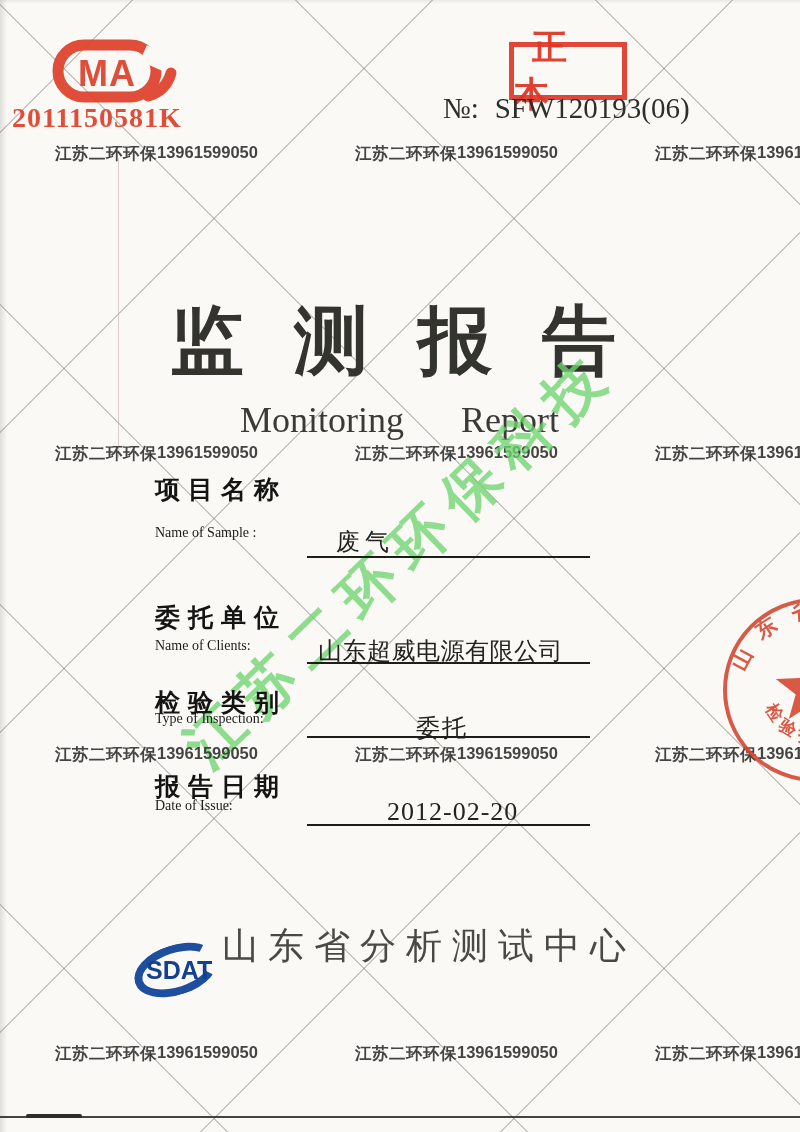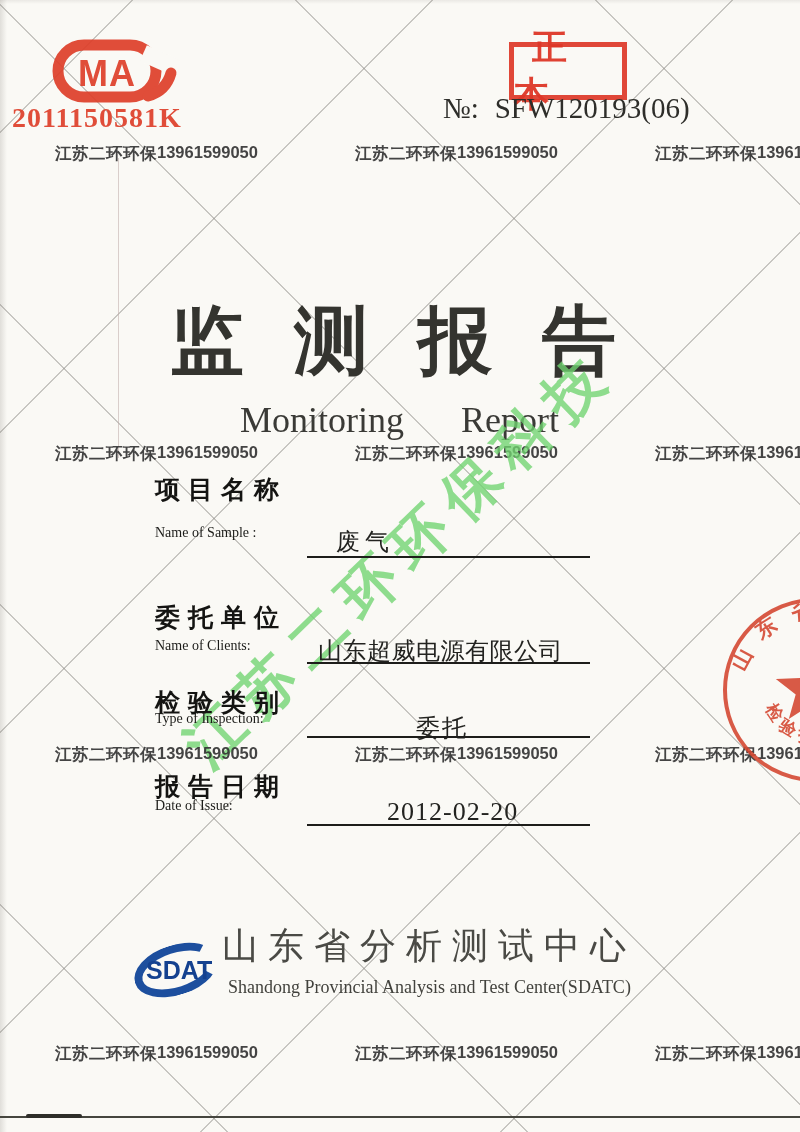--- a/index.html
+++ b/index.html
@@ -173,21 +173,20 @@
         </text>
       </g>
     </g>
   </svg>
 
   <div class="sdat">
     <div class="ring"></div>
     <div class="txt">SDAT</div>
   </div>
   <div class="org-cn">山东省分析测试中心</div>
-  <div class="org-en">Shandong Provincial Analysis and Test Center(SDATC)</div>
 
   <div class="wm-row" style="top:1043px;">
     <span class="wm-g" style="left:55px;">
         <span class="co">江苏二环环保</span>
         <span>13961599050</span>
       </span>
     <span class="wm-g" style="left:355px;">
         <span class="co">江苏二环环保</span>
         <span>13961599050</span>
       </span>

